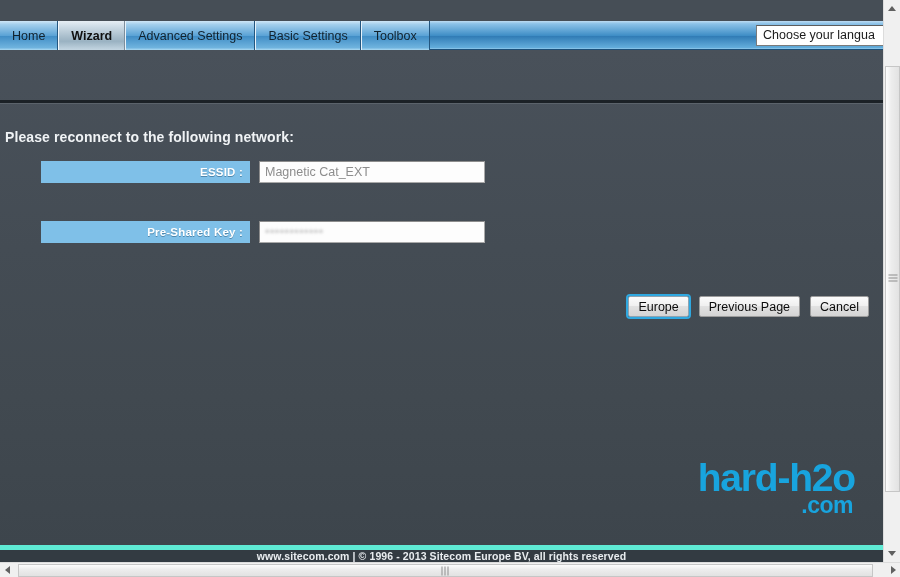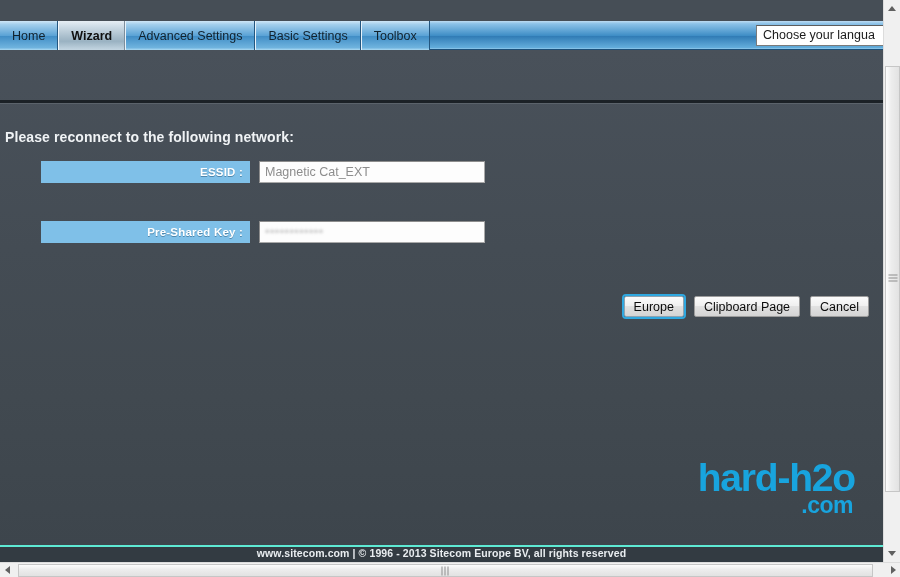--- a/index.html
+++ b/index.html
@@ -252,21 +252,21 @@
     margin-right: 2px;
   }
 
   
   .footer {
     position: absolute;
     left: 0; bottom: 0;
     width: 883px;
     height: 17px;
     background: #333b42;
-    border-top: 2px solid #5eead4;
+    border-top: 5px solid #5eead4;
     display: flex;
     align-items: flex-start;
     justify-content: center;
     box-sizing: border-box;
   }
   .footer-text {
     font-size: 10.5px;
     font-weight: bold;
     color: #e9edf0;
     letter-spacing: 0.1px;
@@ -382,21 +382,21 @@
           <span class="masked-text">••••••••••••</span>
         </div>
       </div>
 
 
       <div class="actions">
         <div class="btn btn-apply">
           <span>Europe</span>
         </div>
         <div class="btn">
-          <span>Clipboard Page</span>
+          <span>Previous Page</span>
         </div>
         <div class="btn">
           <span>Cancel</span>
         </div>
       </div>
 
       <div class="logo">
         <span class="logo-main">hard-h2o</span>
         <span class="logo-sub">.com</span>
       </div>

